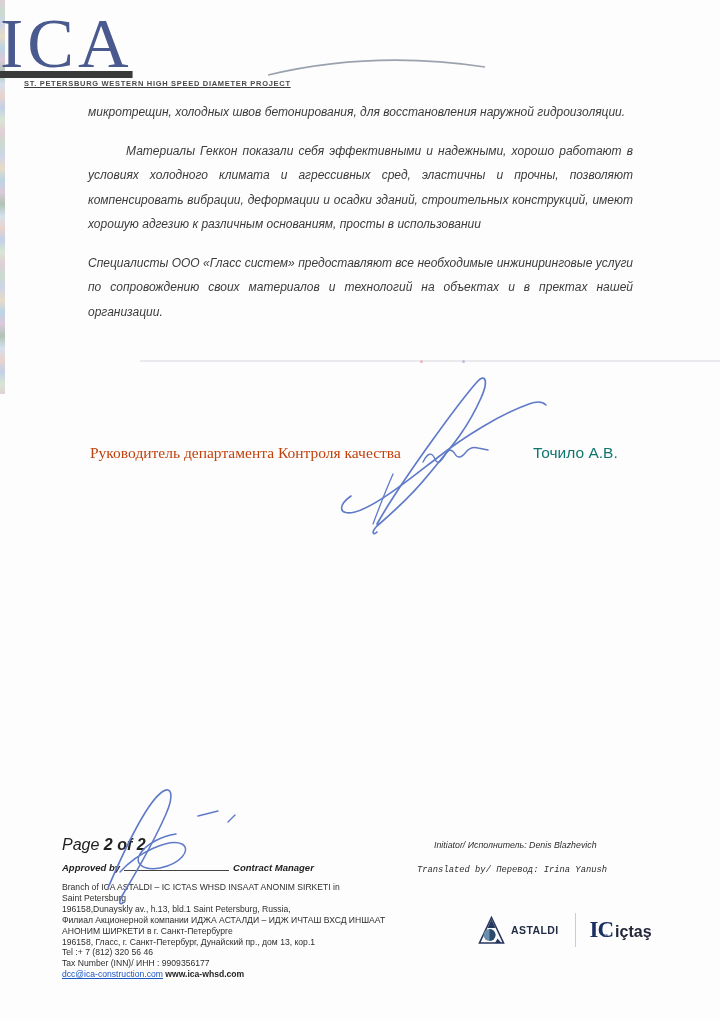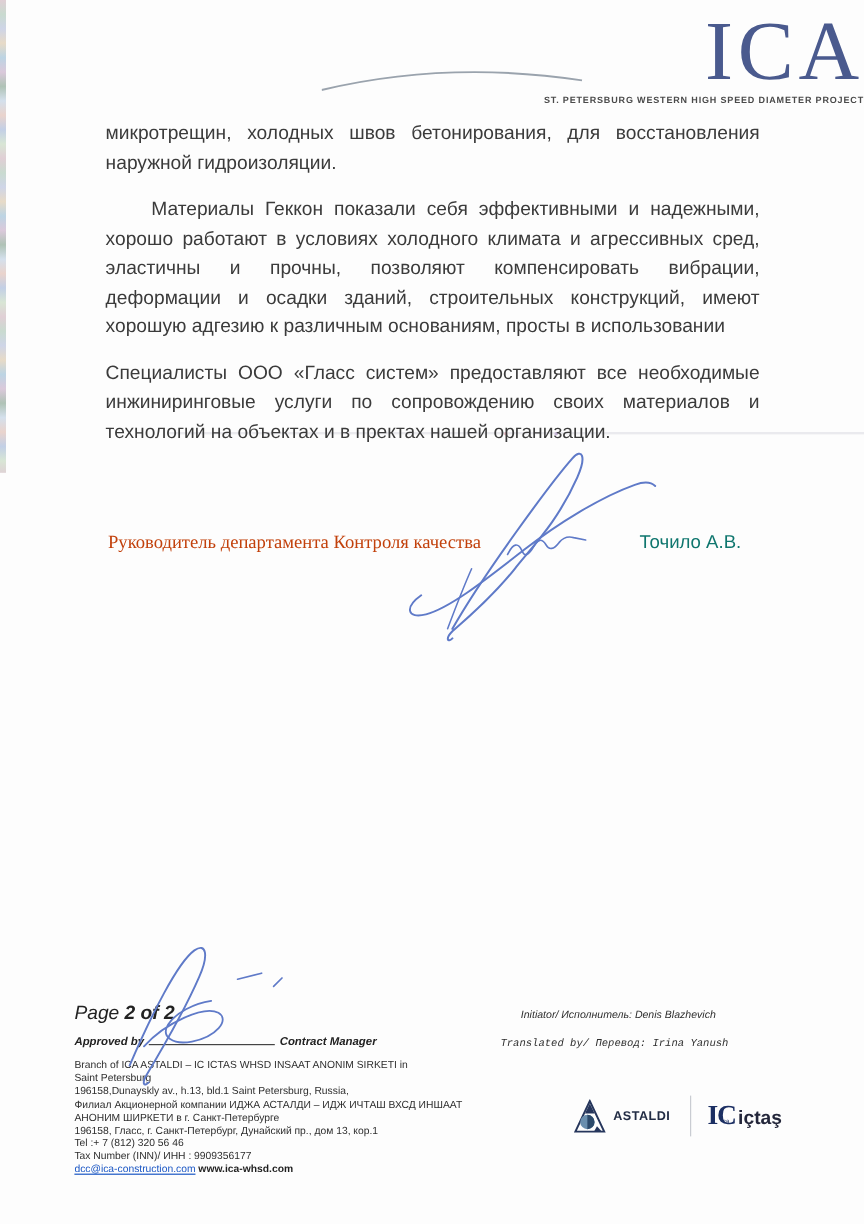--- a/index.html
+++ b/index.html
@@ -23,41 +23,41 @@
     );
     opacity: .8;
   }
   .scan-line {
     position: absolute; left: 140px; top: 360px; width: 580px; height: 2px;
     background: #eaeaee;
   }
   .speck { position: absolute; width: 3px; height: 3px; border-radius: 50%; }
 
   
-  .logo-block { position: absolute; left: 0; top: 12px; width: 720px; text-align: right; }
+  .logo-block { position: absolute; left: 0; top: 12px; width: 720px; text-align: left; text-decoration: underline; }
   .logo-ica {
     font-family: "Liberation Serif", serif;
     font-size: 70px; line-height: 64px;
     color: var(--logo-navy, #4a5a8e);
     letter-spacing: 4px;
   }
   .logo-arc { position: absolute; left: 268px; top: 42px; width: 218px; height: 26px; }
   .logo-construction {
     margin-top: 3px;
     font-family: "Liberation Serif", serif;
     font-size: 9.5px; letter-spacing: 4.5px; color: #3d3d3d;
   }
   .logo-project {
     margin-top: 3px;
     font-size: 7.5px; letter-spacing: .7px; color: #4a4a4a; font-weight: bold; padding-left: 24px;
   }
 
   
   .doc-body { position: absolute; left: 88px; top: 100px; width: 545px;
-    font-size: 16px; line-height: 24.5px; text-align: justify; color: #3b3b3b; }
+    font-size: 12px; line-height: 24.5px; text-align: justify; color: #3b3b3b; font-style: italic; }
   .doc-body p.indent { text-indent: 38px; }
   .doc-body p + p { margin-top: 14px; }
 
   
   .sig-role {
     position: absolute; left: 90px; top: 444px;
     font-family: "Liberation Serif", serif; font-size: 15.5px; color: #c2410c;
   }
   .sig-name {
     position: absolute; left: 533px; top: 444px;

